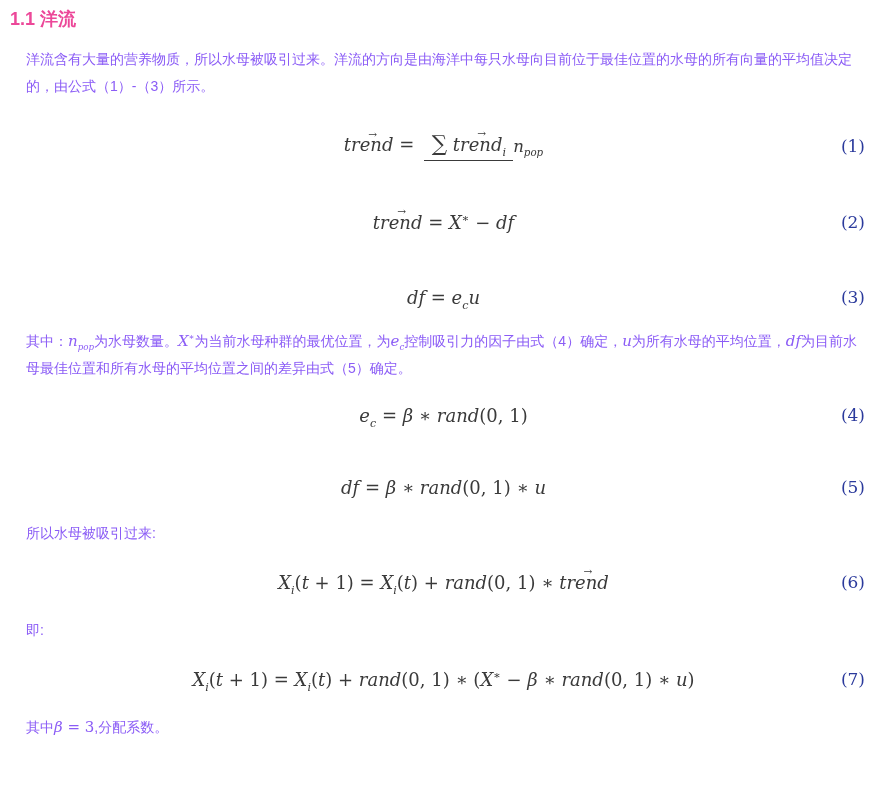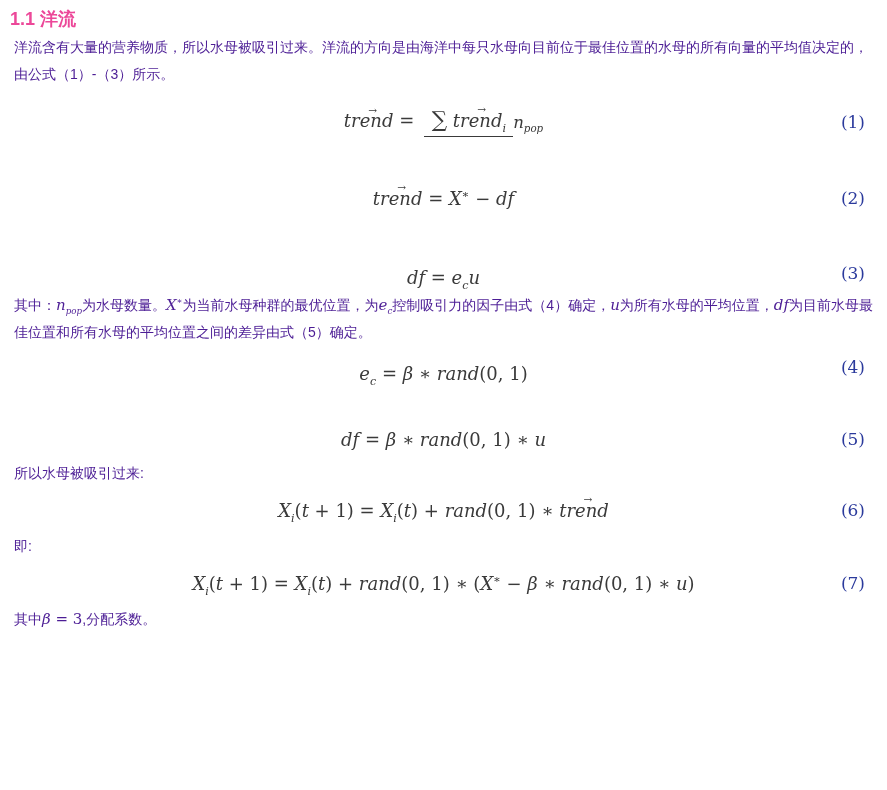--- a/index.html
+++ b/index.html
@@ -9,37 +9,37 @@
     font-family: "Liberation Sans", "DejaVu Sans", sans-serif;
   }
   .content { padding: 8px 10px 0 10px; box-sizing: border-box; }
 
   h2.sec {
     font-size: 18px; line-height: 22px; font-weight: bold;
     color: #ec4899; margin: 0;
   }
 
   p.para {
-    font-size: 14px; line-height: 27px; color: #4c1d95; margin: 4px;
+    font-size: 14px; line-height: 27px; color: #8b5cf6; margin: 16px;
   }
   .p-intro   { margin-top: 16px; }
   .p-vars    { margin-top: 28px; }
   .p-newpos  { margin-top: 35px; }
   .p-namely  { margin-top: 41px; }
   .p-beta    { margin-top: 38px; }
 
   .equation {
     position: relative; display: flex; align-items: center; justify-content: center;
     font-family: "DejaVu Serif", "Liberation Serif", serif;
     font-size: 18px; color: #3a3a3a; white-space: nowrap;
   }
   .eq1 { margin-top: 4px;  height: 60px; }
   .eq2 { margin-top: 28px; height: 36px; }
-  .eq3 { margin-top: 42px; height: 30px; align-items: flex-end; }
-  .eq4 { margin-top: 0; height: 34px; align-items: flex-end; }
+  .eq3 { margin-top: 42px; height: 30px; }
+  .eq4 { margin-top: 0; height: 34px; }
   .eq5 { margin-top: 38px; height: 34px; }
   .eq6 { margin-top: 4px;  height: 38px; }
   .eq7 { margin-top: 2px;  height: 38px; }
 
   .eq-no {
     position: absolute; right: 12px; top: 50%; transform: translateY(-50%);
     font-size: 17px; font-style: normal;
     color: var(--eqblue, #2b3a9c);
   }
 

